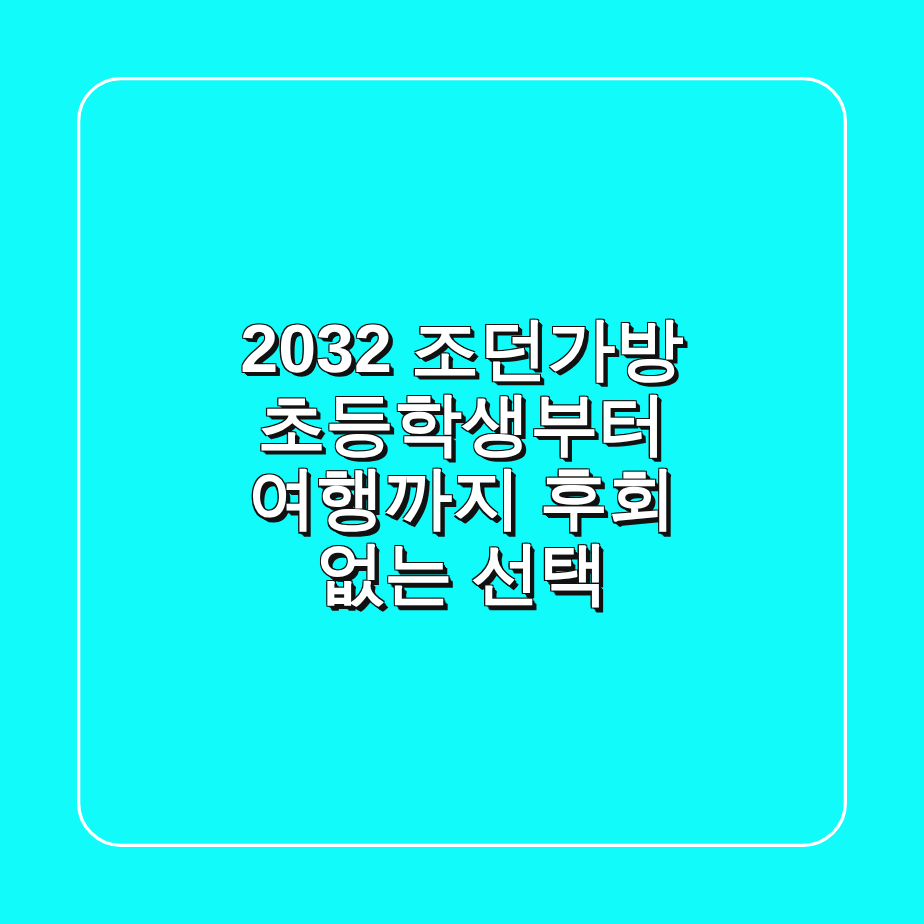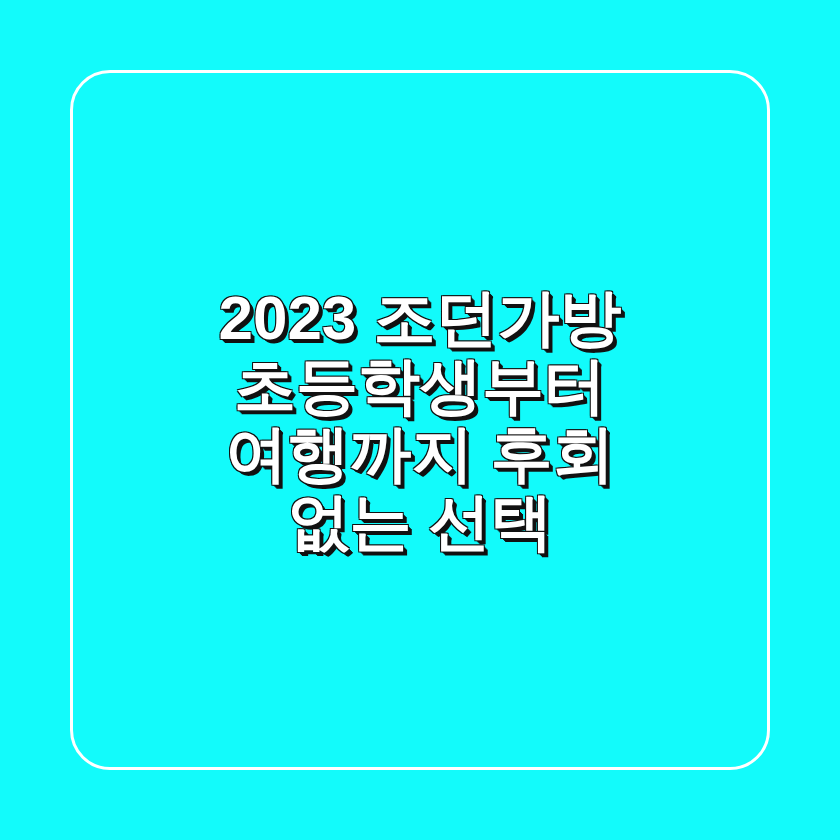--- a/index.html
+++ b/index.html
@@ -69,16 +69,16 @@
   }
 </style>
 </head>
 <body>
 
 <div class="canvas">
 
   <div class="frame-border"></div>
 
   <div class="title-block">
-    <h1 class="headline">2023 조던가방 초등학생부터 여행까지 후회 없는 선택</h1>
+    <h1 class="headline">2032 조던가방 초등학생부터 여행까지 후회 없는 선택</h1>
   </div>
 
 </div>
 
 </body></html>

